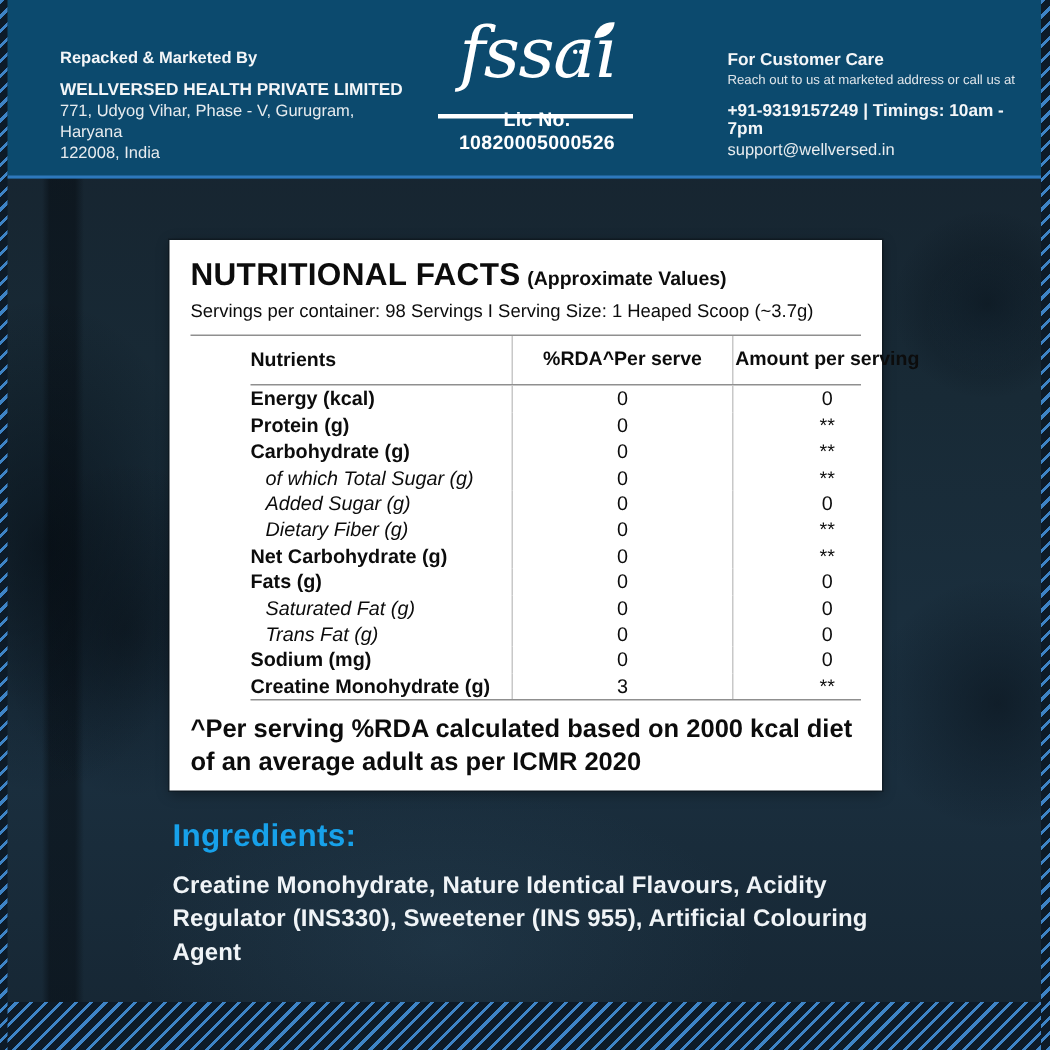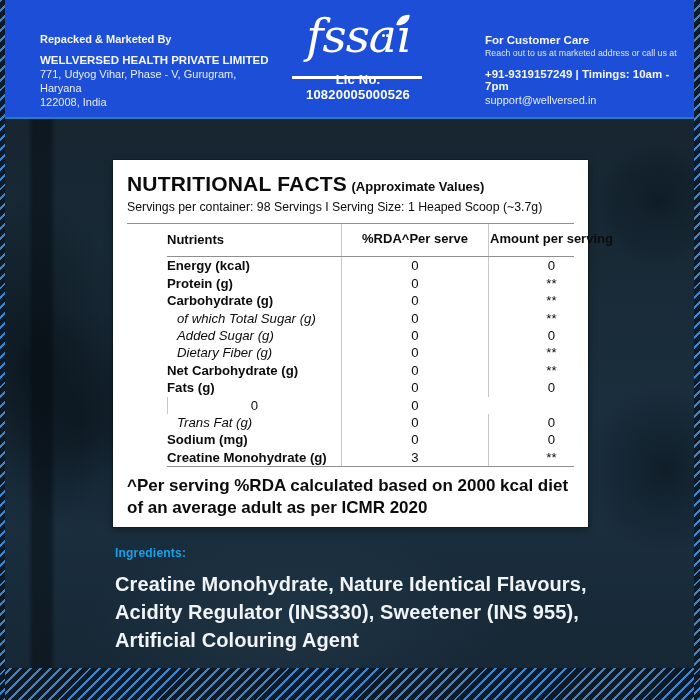--- a/index.html
+++ b/index.html
@@ -13,21 +13,21 @@
       radial-gradient(55px 55px at 94% 30%, rgba(45,80,105,.25), transparent 75%),
       radial-gradient(120px 120px at 95% 67%, rgba(7,15,23,.55), transparent 70%),
       radial-gradient(150px 230px at 4% 52%, rgba(4,10,16,.6), transparent 72%),
       radial-gradient(120px 160px at 12% 60%, rgba(6,12,18,.5), transparent 70%),
       radial-gradient(300px 150px at 42% 90%, rgba(70,115,145,.14), transparent 70%),
       linear-gradient(90deg, transparent 28px, rgba(7,13,19,.55) 33px, rgba(7,13,19,.55) 50px, transparent 56px),
       linear-gradient(180deg,#16222d 0%,#182a36 38%,#1b3040 68%,#162633 100%);}
 
   
   .header-band{position:absolute;left:0;top:0;width:700px;height:117px;
-    background:#1d4ed8;border-bottom:2px solid #2e78bc;color:#f4f6f8;}
+    background:#0c4a6e;border-bottom:2px solid #2e78bc;color:#f4f6f8;}
   .hdr-left{position:absolute;left:40px;top:33px;width:230px;}
   .hdr-left .lbl{font-size:11px;font-weight:bold;margin-bottom:9px;}
   .hdr-left .company{font-size:11.5px;font-weight:bold;margin-bottom:2px;}
   .hdr-left .addr{font-size:11px;line-height:1.25;color:#e8ecef;}
   .hdr-right{position:absolute;left:485px;top:34px;width:205px;}
   .hdr-right .cc-title{font-size:11.5px;font-weight:bold;margin-bottom:2px;}
   .hdr-right .cc-sub{font-size:8.8px;color:#dfe5ea;margin-bottom:10px;}
   .hdr-right .cc-phone{font-size:11.5px;font-weight:bold;margin-bottom:2px;}
   .hdr-right .cc-mail{font-size:11px;color:#e8ecef;}
 
@@ -58,22 +58,22 @@
   .c2,.c3{text-align:center;border-left:1px solid #c8c8c8;height:100%;}
   .trow .c2,.trow .c3{height:17.4px;}
   .trow.main .c1{font-weight:bold;}
   .trow.sub .c1{font-style:italic;padding-left:10px;}
   .footnotes{margin-top:8px;font-size:17px;font-weight:bold;line-height:1.3;
     white-space:pre-wrap;width:452px;}
   .footnotes div{margin-bottom:1px;}
 
   
   .ingredients{position:absolute;left:115px;top:546px;width:505px;}
-  .ing-label{font-size:12px;font-weight:bold;color:#17a1ea;margin-bottom:10px;letter-spacing:.2px;}
-  .ing-text{font-size:20px;font-weight:bold;color:#f0f4f7;line-height:1.4;letter-spacing:.1px;}
+  .ing-label{font-size:21px;font-weight:bold;color:#17a1ea;margin-bottom:10px;letter-spacing:.2px;}
+  .ing-text{font-size:16px;font-weight:bold;color:#f0f4f7;line-height:1.4;letter-spacing:.1px;}
 
   
   .hatch{background-color:#0d1b28;
     background-image:repeating-linear-gradient(135deg,#3e84c6 0 2px,rgba(0,0,0,0) 2px 7px);}
   .hatch-bottom{position:absolute;left:0;bottom:0;width:700px;height:32px;}
   .hatch-left{position:absolute;left:0;top:0;width:5px;height:700px;}
   .hatch-right{position:absolute;right:0;top:0;width:6px;height:700px;}
 </style>
 </head>
 <body>
@@ -156,20 +156,21 @@
             <div class="cell c1">Net Carbohydrate (g)</div>
             <div class="cell c2">0</div>
             <div class="cell c3">**</div>
           </div>
           <div class="trow main">
             <div class="cell c1">Fats (g)</div>
             <div class="cell c2">0</div>
             <div class="cell c3">0</div>
           </div>
           <div class="trow sub">
+            <div class="cell c1">Saturated Fat (g)</div>
             <div class="cell c2">0</div>
             <div class="cell c3">0</div>
           </div>
           <div class="trow sub">
             <div class="cell c1">Trans Fat (g)</div>
             <div class="cell c2">0</div>
             <div class="cell c3">0</div>
           </div>
           <div class="trow main">
             <div class="cell c1">Sodium (mg)</div>

